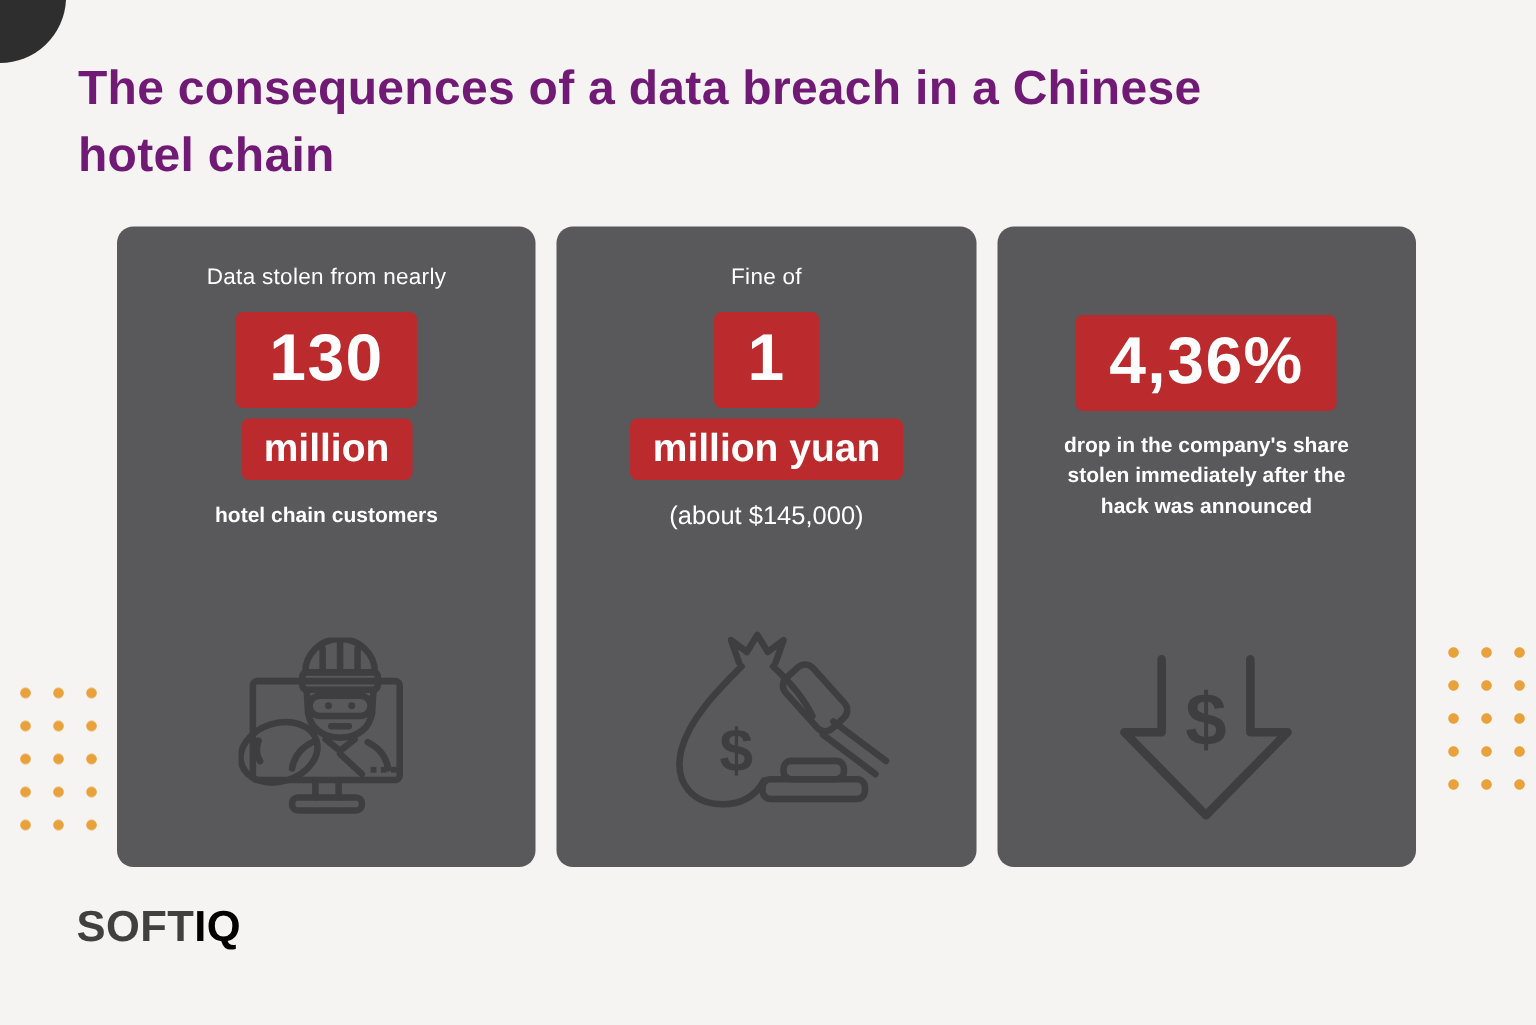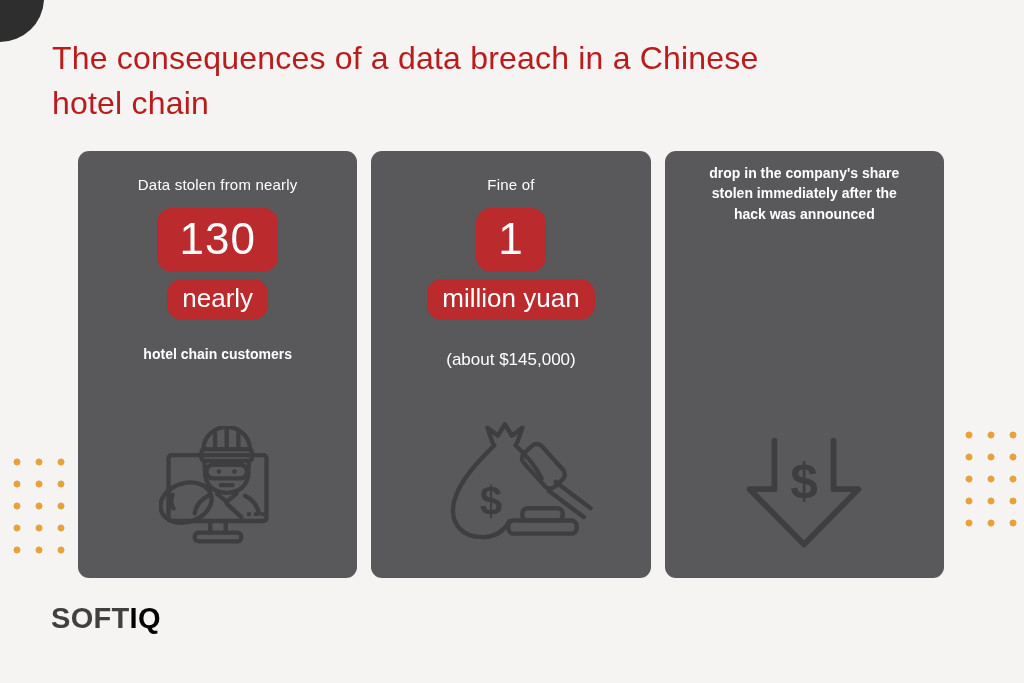--- a/index.html
+++ b/index.html
@@ -8,44 +8,44 @@
     position:relative;
     background:#f5f4f2;
     font-family:"Liberation Sans", sans-serif;
     overflow:hidden;
   }
   .corner-accent {
     position:absolute; left:0; top:0; width:46px; height:44px;
   }
   .page-title {
     position:absolute; left:52px; top:36px; width:840px;
-    font-size:32px; font-weight:400; color:#b91c1c;
+    font-size:32px; font-weight:700; color:#701a75;
     line-height:1.42; letter-spacing:0.2px;
   }
   .cards {
     position:absolute; left:78px; top:151px; width:866px;
     display:flex; gap:14px;
   }
   .card {
     flex:1; height:427px;
     background:#59595b; border-radius:11px;
     display:flex; flex-direction:column; align-items:center;
     padding:0 16px 22px; color:#ffffff;
   }
   .intro { margin-top:25px; font-size:15px; font-weight:500; letter-spacing:0.2px; }
   .badge {
-    background:#bb2a2d; color:#ffffff; border-radius:15px;
-    font-weight:400; text-align:center; white-space:nowrap;
+    background:#bb2a2d; color:#ffffff; border-radius:5px;
+    font-weight:700; text-align:center; white-space:nowrap;
   }
   .badge-big  { font-size:44px; line-height:1; padding:9px 22px 11px; margin-top:15px; letter-spacing:1px; }
   .badge-small{ font-size:26px; line-height:1; padding:6px 15px 9px; margin-top:7px; }
   .card3 .badge-big { margin-top:59px; }
-  .note { margin-top:30px; font-size:17px; font-weight:400; }
+  .note { margin-top:14px; font-size:17px; font-weight:400; }
   .caption {
-    margin-top:24px; font-size:14px; font-weight:700;
+    margin-top:13px; font-size:14px; font-weight:700;
     text-align:center; line-height:1.45;
   }
   .caption-w2 { width:190px; margin-top:9px; }
   .caption-w3 { width:218px; margin-top:12px; }
   .icon-wrap { margin-top:auto; }
   .icon-line { stroke:#3e3e40; fill:none; stroke-linecap:round; stroke-linejoin:round; }
   .icon-fill { fill:#3e3e40; }
   .dots {
     position:absolute; width:66px; height:110px;
     background-image: radial-gradient(circle, #e9a23b 3.2px, rgba(233,162,59,0) 3.8px);
@@ -70,21 +70,21 @@
 <h1 class="page-title">
   <span>The consequences of a data breach in a Chinese</span><br>
   <span>hotel chain</span>
 </h1>
 
 <div class="cards">
 
   <div class="card">
     <div class="intro">Data stolen from nearly</div>
     <div class="badge badge-big">130</div>
-    <div class="badge badge-small">nearly</div>
+    <div class="badge badge-small">million</div>
     <div class="caption">hotel chain customers</div>
     <div class="icon-wrap">
       <svg width="118" height="126" viewBox="0 0 120 130">
         <g class="icon-line" stroke-width="4.5">
 
           <ellipse cx="27" cy="79" rx="27" ry="20" transform="rotate(-18 27 79)"></ellipse>
           <path d="M13 71 Q 10 79 14 85"></path>
 
           <rect x="9" y="30" width="101" height="68" rx="3"></rect>
           <line x1="52" y1="98" x2="52" y2="110"></line>
@@ -140,20 +140,21 @@
 
           <rect x="108" y="110" width="46" height="14" rx="6"></rect>
           <rect x="92" y="124" width="78" height="15" rx="6"></rect>
         </g>
         <text x="72" y="118" text-anchor="middle" class="icon-fill" font-family="Liberation Sans, sans-serif" font-size="46" font-weight="700">$</text>
       </svg>
     </div>
   </div>
 
   <div class="card card3">
+    <div class="badge badge-big">4,36%</div>
     <div class="caption caption-w3">drop in the company's share stolen immediately after the hack was announced</div>
     <div class="icon-wrap">
       <svg width="124" height="118" viewBox="0 0 130 122">
         <path class="icon-line" stroke-width="6" stroke-linejoin="round" d="M34 6 L 34 57 L 8 57 L 65 115 L 122 57 L 96 57 L 96 6"></path>
         <text x="65" y="66" text-anchor="middle" class="icon-fill" font-family="Liberation Sans, sans-serif" font-size="52" font-weight="700">$</text>
       </svg>
     </div>
   </div>
 
 </div>

